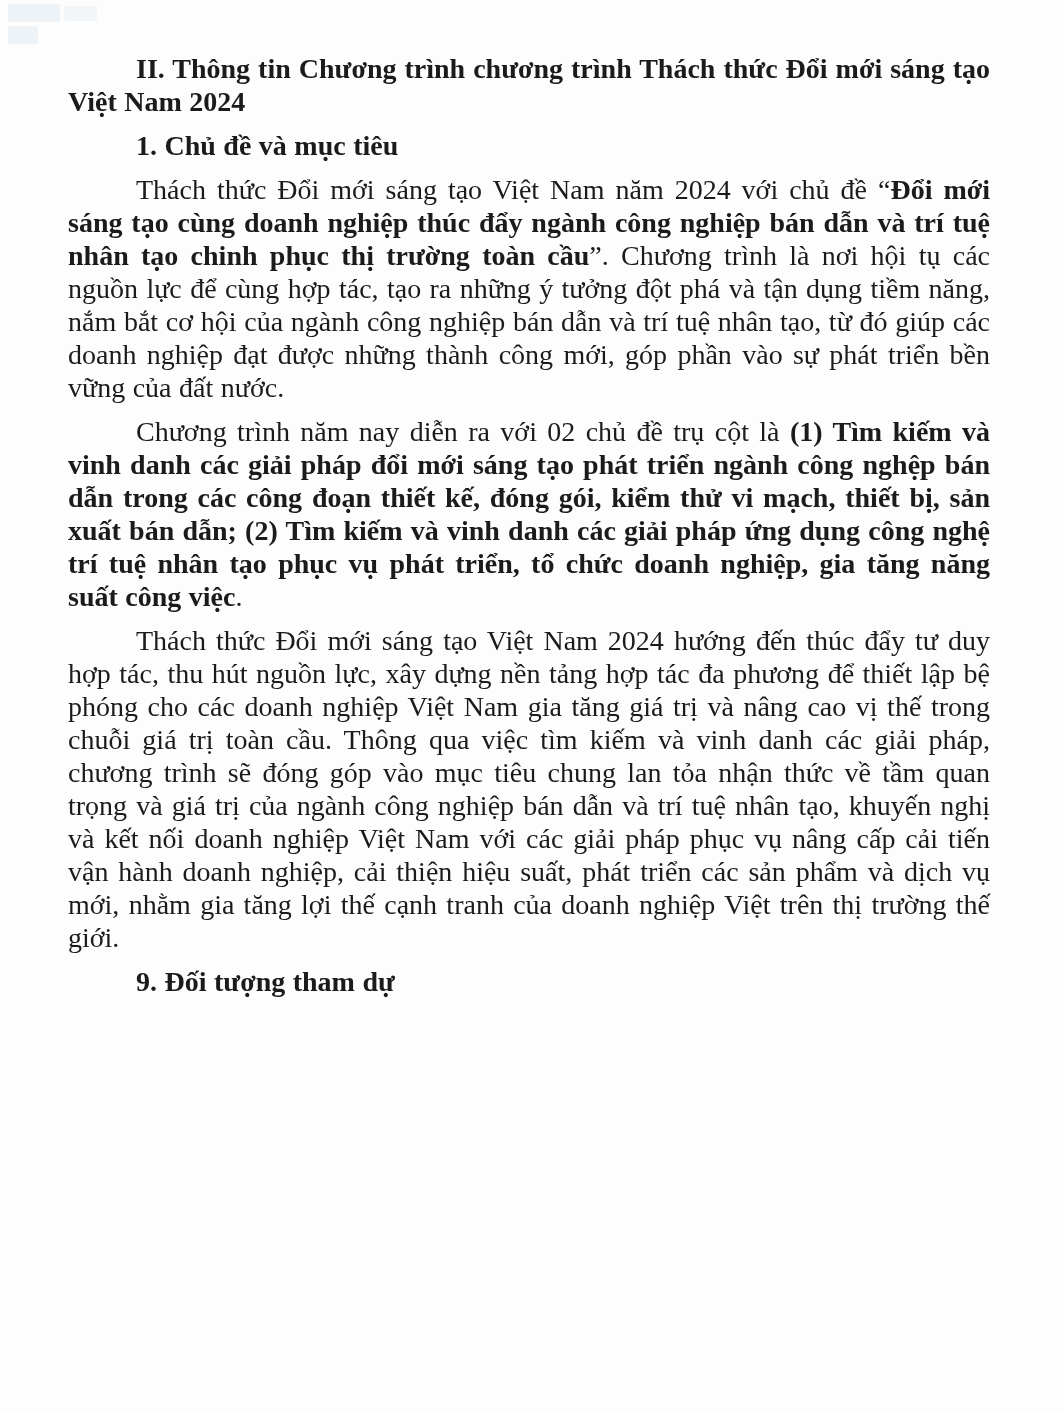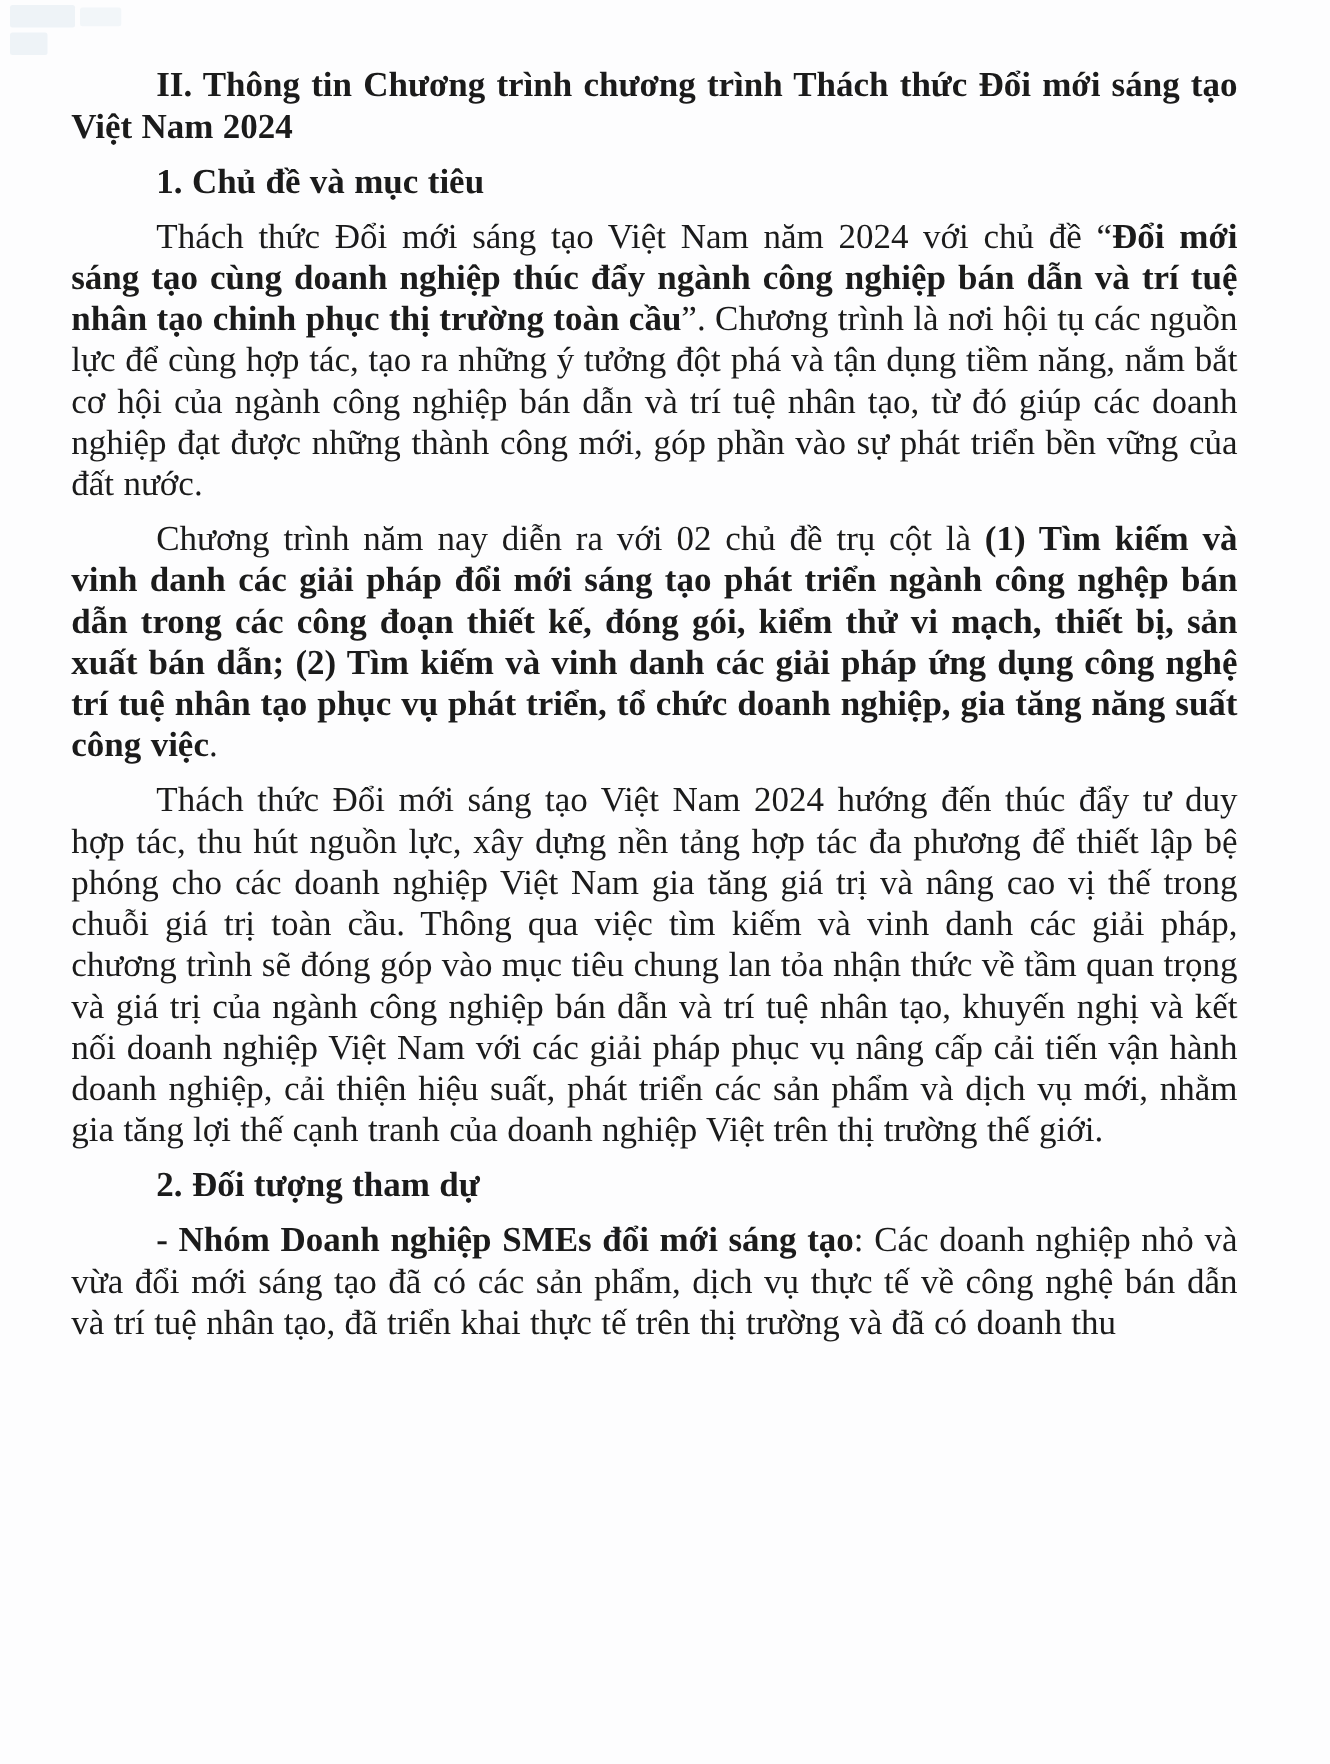--- a/index.html
+++ b/index.html
@@ -11,21 +11,21 @@
     font-family:"Liberation Serif","DejaVu Serif",serif;
     color:#1b1b1b;
     overflow:hidden;
   }
   .scan-artifacts span { position:absolute; display:block; border-radius:2px; }
   .m1 { left:8px;  top:4px;  width:52px; height:18px; background:#eef3f7; }
   .m2 { left:64px; top:6px;  width:33px; height:15px; background:#f2f6f9; }
   .m3 { left:8px;  top:26px; width:30px; height:18px; background:#eef3f7; }
   .content {
     position:absolute;
-    left:57px;
+    left:68px;
     right:74px;
     top:52px;
   }
   p.blk {
     margin:0 0 11px 0;
     font-size:28px;
     line-height:33px;
     text-align:justify;
     text-indent:68px;
     word-spacing:0.5px;
@@ -42,17 +42,16 @@
     <span class="m2"></span>
     <span class="m3"></span>
   </div>
 
   <div class="content">
     <p class="blk bold">II. Thông tin Chương trình chương trình Thách thức Đổi mới sáng tạo Việt Nam 2024</p>
     <p class="blk bold">1. Chủ đề và mục tiêu</p>
     <p class="blk"><span>Thách thức Đổi mới sáng tạo Việt Nam năm 2024 với chủ đề “</span><span class="bold">Đổi mới sáng tạo cùng doanh nghiệp thúc đẩy ngành công nghiệp bán dẫn và trí tuệ nhân tạo chinh phục thị trường toàn cầu</span><span>”. Chương trình là nơi hội tụ các nguồn lực để cùng hợp tác, tạo ra những ý tưởng đột phá và tận dụng tiềm năng, nắm bắt cơ hội của ngành công nghiệp bán dẫn và trí tuệ nhân tạo, từ đó giúp các doanh nghiệp đạt được những thành công mới, góp phần vào sự phát triển bền vững của đất nước.</span></p>
     <p class="blk"><span>Chương trình năm nay diễn ra với 02 chủ đề trụ cột là </span><span class="bold">(1) Tìm kiếm và vinh danh các giải pháp đổi mới sáng tạo phát triển ngành công nghệp bán dẫn trong các công đoạn thiết kế, đóng gói, kiểm thử vi mạch, thiết bị, sản xuất bán dẫn; (2) Tìm kiếm và vinh danh các giải pháp ứng dụng công nghệ trí tuệ nhân tạo phục vụ phát triển, tổ chức doanh nghiệp, gia tăng năng suất công việc</span><span>.</span></p>
     <p class="blk">Thách thức Đổi mới sáng tạo Việt Nam 2024 hướng đến thúc đẩy tư duy hợp tác, thu hút nguồn lực, xây dựng nền tảng hợp tác đa phương để thiết lập bệ phóng cho các doanh nghiệp Việt Nam gia tăng giá trị và nâng cao vị thế trong chuỗi giá trị toàn cầu. Thông qua việc tìm kiếm và vinh danh các giải pháp, chương trình sẽ đóng góp vào mục tiêu chung lan tỏa nhận thức về tầm quan trọng và giá trị của ngành công nghiệp bán dẫn và trí tuệ nhân tạo, khuyến nghị và kết nối doanh nghiệp Việt Nam với các giải pháp phục vụ nâng cấp cải tiến vận hành doanh nghiệp, cải thiện hiệu suất, phát triển các sản phẩm và dịch vụ mới, nhằm gia tăng lợi thế cạnh tranh của doanh nghiệp Việt trên thị trường thế giới.</p>
-    <p class="blk bold">2. Đối tượng tham dự</p>
-    <p class="blk"><span class="bold">- Nhóm Doanh nghiệp SMEs đổi mới sáng tạo</span><span>: Các doanh nghiệp nhỏ và vừa đổi mới sáng tạo đã có các sản phẩm, dịch vụ thực tế về công nghệ bán dẫn và trí tuệ nhân tạo, đã triển khai thực tế trên thị trường và đã có doanh thu</span></p>
+    <p class="blk bold">9. Đối tượng tham dự</p>
   </div>
 
 </div>
 
 </body></html>

